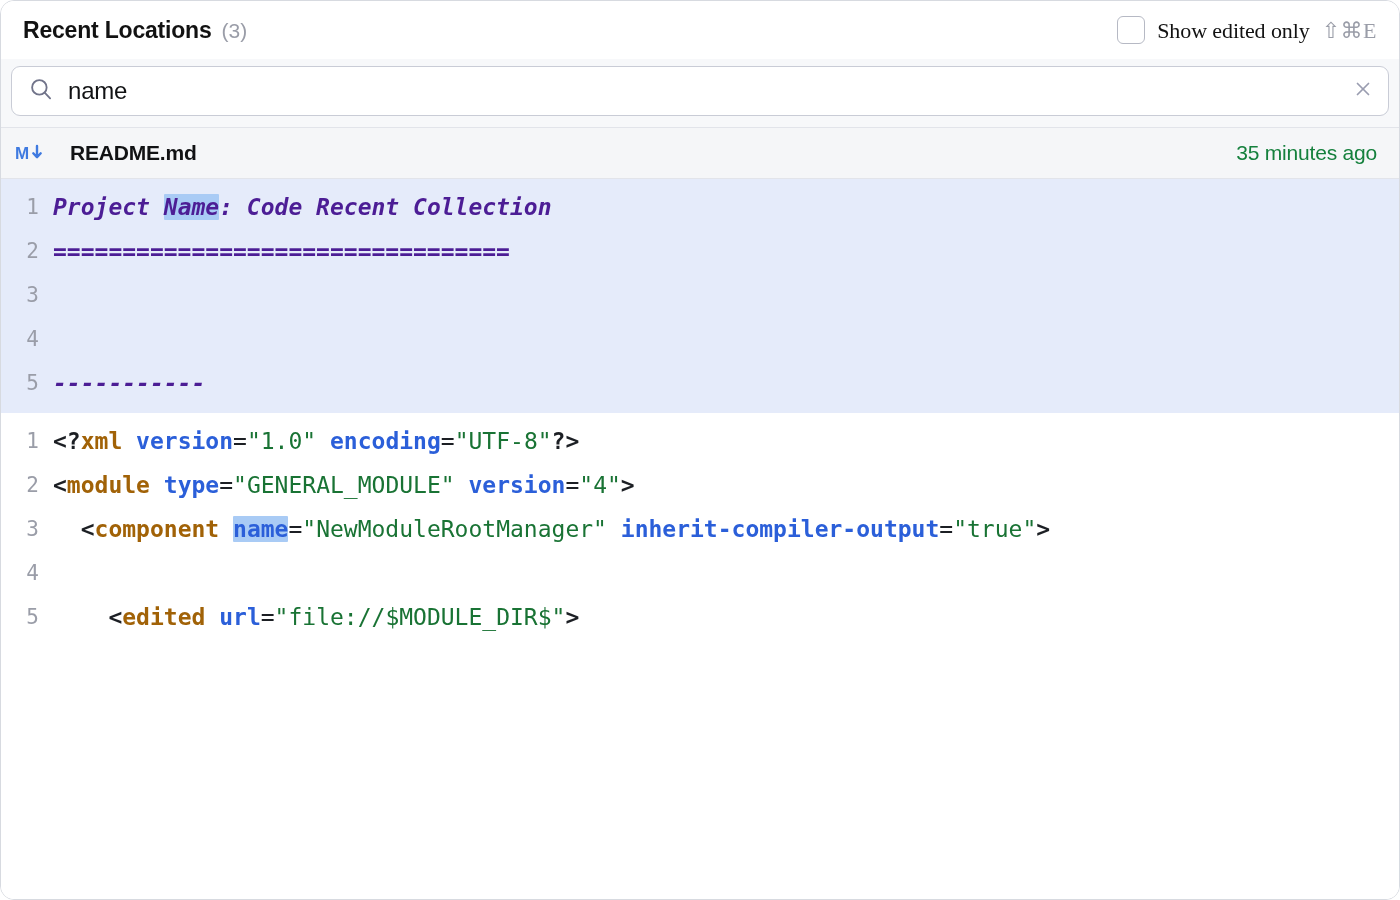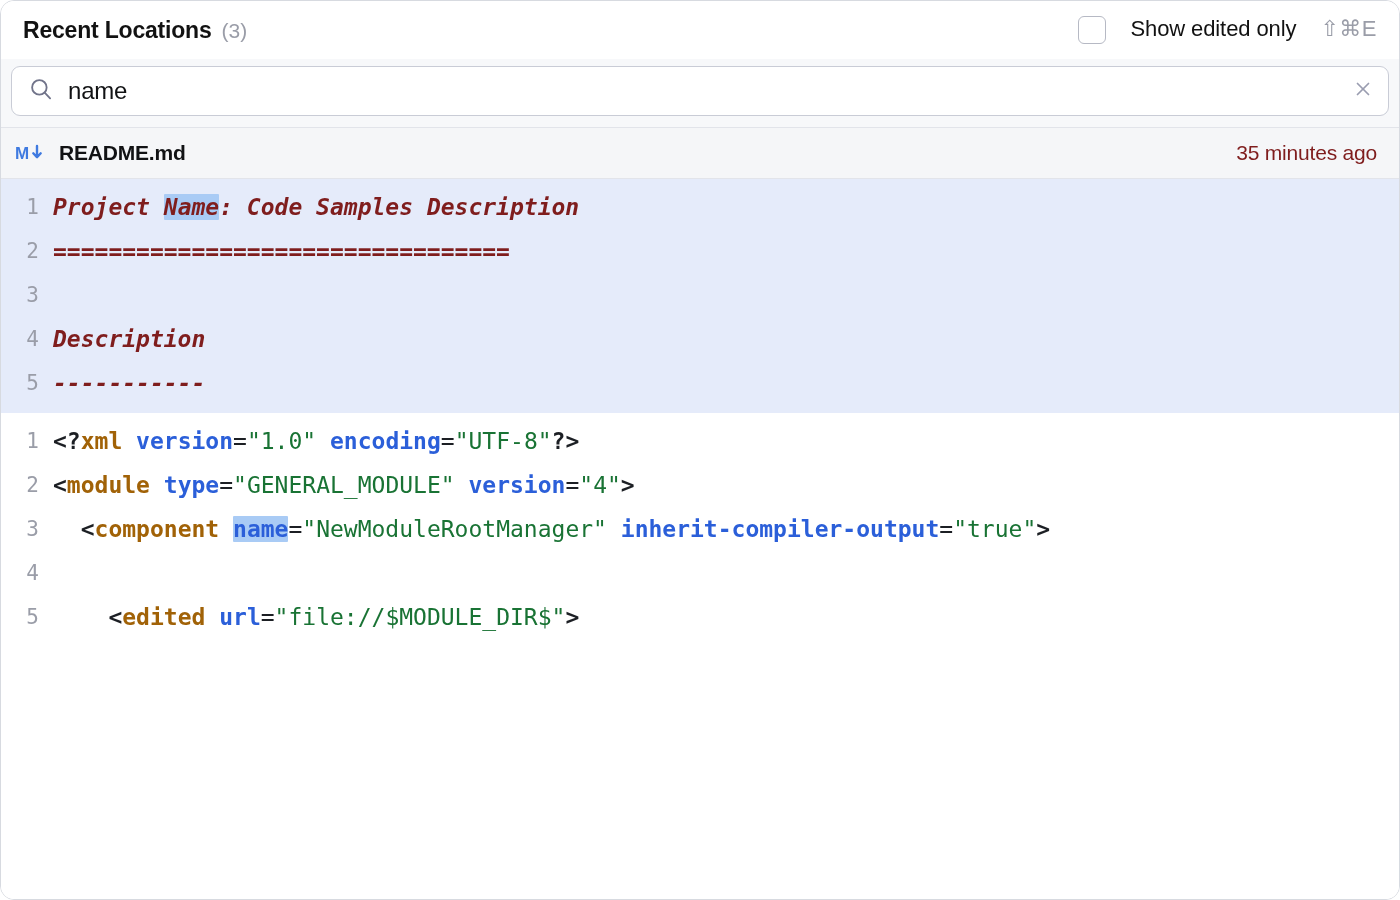--- a/index.html
+++ b/index.html
@@ -50,22 +50,23 @@
 
   .title-count {
     font-size: 21px;
     color: #9a9da8;
     font-weight: normal;
   }
 
   .title-right {
     margin-left: auto;
     display: flex;
-    align-items: flex-start;
-    gap: 24px;
+    align-items: flex-end;
+    gap: 12px;
+    font-family: Liberation Serif, serif;
   }
 
   .checkbox {
     width: 28px;
     height: 28px;
     border: 1.6px solid #b6b9c4;
     border-radius: 6px;
     background: #ffffff;
     display: inline-block;
   }
@@ -145,28 +146,28 @@
     width: 34px;
     display: flex;
     align-items: center;
     justify-content: center;
   }
 
   .file-name {
     font-size: 21px;
     font-weight: bold;
     color: #111214;
-    margin-left: 12px;
+    margin-left: 23px;
     letter-spacing: -0.2px;
   }
 
   .file-time {
     margin-left: auto;
     font-size: 21px;
-    color: #7f1d1d;
+    color: #15803d;
     letter-spacing: -0.2px;
   }
 
   .code-block {
     padding: 6px 0 8px 0;
   }
   .code-block.selected { background: #e5ebfa; }
   .code-block.plain { background: #ffffff; }
 
   .code-line {
@@ -183,21 +184,21 @@
     text-align: right;
     padding-right: 14px;
     color: #9a9da8;
     font-family: "DejaVu Sans Mono", monospace;
     font-size: 21px;
   }
 
   .code-text { flex: 1 1 auto; }
 
   
-  .md { color: #7f1d1d; font-style: italic; font-weight: bold; }
+  .md { color: #4c1d95; font-style: italic; font-weight: bold; }
 
   
   .x-punct { color: #1c1f24; font-weight: bold; }
   .x-tag   { color: #a16207; font-weight: bold; }
   .x-attr  { color: #2b5fd9; font-weight: bold; }
   .x-str   { color: #197334; }
   .x-eq    { color: #1c1f24; }
 
   .hl {
     background: #a9cbf5;
@@ -244,24 +245,24 @@
         <span class="file-icon">
           <svg width="30" height="22" viewBox="0 0 30 22">
             <text x="0" y="17" font-family="Liberation Sans, sans-serif" font-size="17" font-weight="bold" fill="#3f7ae0">M</text>
             <path d="M22 4 L22 15 M18.3 11.3 L22 15.3 L25.7 11.3" stroke="#3f7ae0" stroke-width="2.4" fill="none" stroke-linecap="round" stroke-linejoin="round"></path>
           </svg>
         </span>
         <span class="file-name">README.md</span>
         <span class="file-time">35 minutes ago</span>
       </div>
       <div class="code-block selected">
-        <div class="code-line"><span class="ln">1</span><span class="code-text"><span class="md">Project </span><span class="md hl">Name</span><span class="md">: Code Samples Description</span></span></div>
+        <div class="code-line"><span class="ln">1</span><span class="code-text"><span class="md">Project </span><span class="md hl">Name</span><span class="md">: Code Recent Collection</span></span></div>
         <div class="code-line"><span class="ln">2</span><span class="code-text"><span class="md">=================================</span></span></div>
         <div class="code-line"><span class="ln">3</span><span class="code-text"><span class="md"></span></span></div>
-        <div class="code-line"><span class="ln">4</span><span class="code-text"><span class="md">Description</span></span></div>
+        <div class="code-line"><span class="ln">4</span></div>
         <div class="code-line"><span class="ln">5</span><span class="code-text"><span class="md">-----------</span></span></div>
       </div>
       <div class="code-block plain">
         <div class="code-line"><span class="ln">1</span><span class="code-text"><span class="x-punct">&lt;?</span><span class="x-tag">xml</span><span class="x-eq"> </span><span class="x-attr">version</span><span class="x-eq">=</span><span class="x-str">"1.0"</span><span class="x-eq"> </span><span class="x-attr">encoding</span><span class="x-eq">=</span><span class="x-str">"UTF-8"</span><span class="x-punct">?&gt;</span></span></div>
         <div class="code-line"><span class="ln">2</span><span class="code-text"><span class="x-punct">&lt;</span><span class="x-tag">module</span><span class="x-eq"> </span><span class="x-attr">type</span><span class="x-eq">=</span><span class="x-str">"GENERAL_MODULE"</span><span class="x-eq"> </span><span class="x-attr">version</span><span class="x-eq">=</span><span class="x-str">"4"</span><span class="x-punct">&gt;</span></span></div>
         <div class="code-line"><span class="ln">3</span><span class="code-text"><span class="x-punct">  &lt;</span><span class="x-tag">component</span><span class="x-eq"> </span><span class="x-attr hl">name</span><span class="x-eq">=</span><span class="x-str">"NewModuleRootManager"</span><span class="x-eq"> </span><span class="x-attr">inherit-compiler-output</span><span class="x-eq">=</span><span class="x-str">"true"</span><span class="x-punct">&gt;</span></span></div>
         <div class="code-line"><span class="ln">4</span></div>
         <div class="code-line"><span class="ln">5</span><span class="code-text"><span class="x-punct">    &lt;</span><span class="x-tag">edited</span><span class="x-eq"> </span><span class="x-attr">url</span><span class="x-eq">=</span><span class="x-str">"file://$MODULE_DIR$"</span><span class="x-punct">&gt;</span></span></div>
       </div>
     </div>

